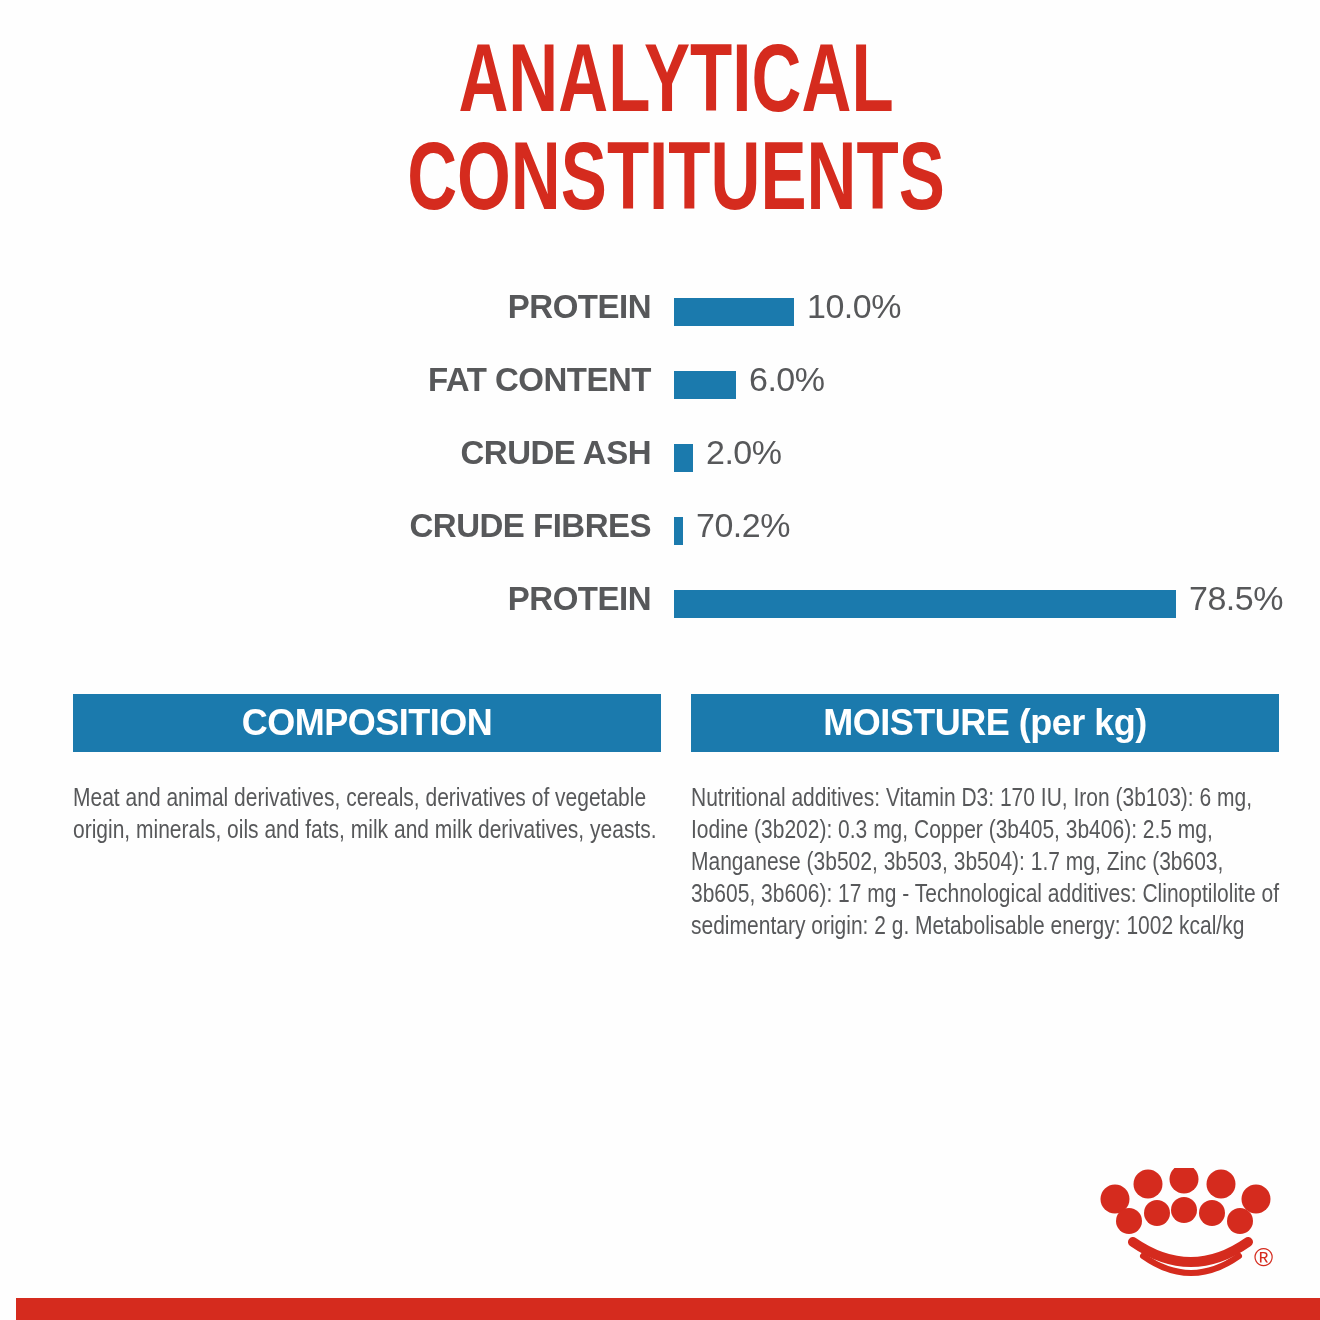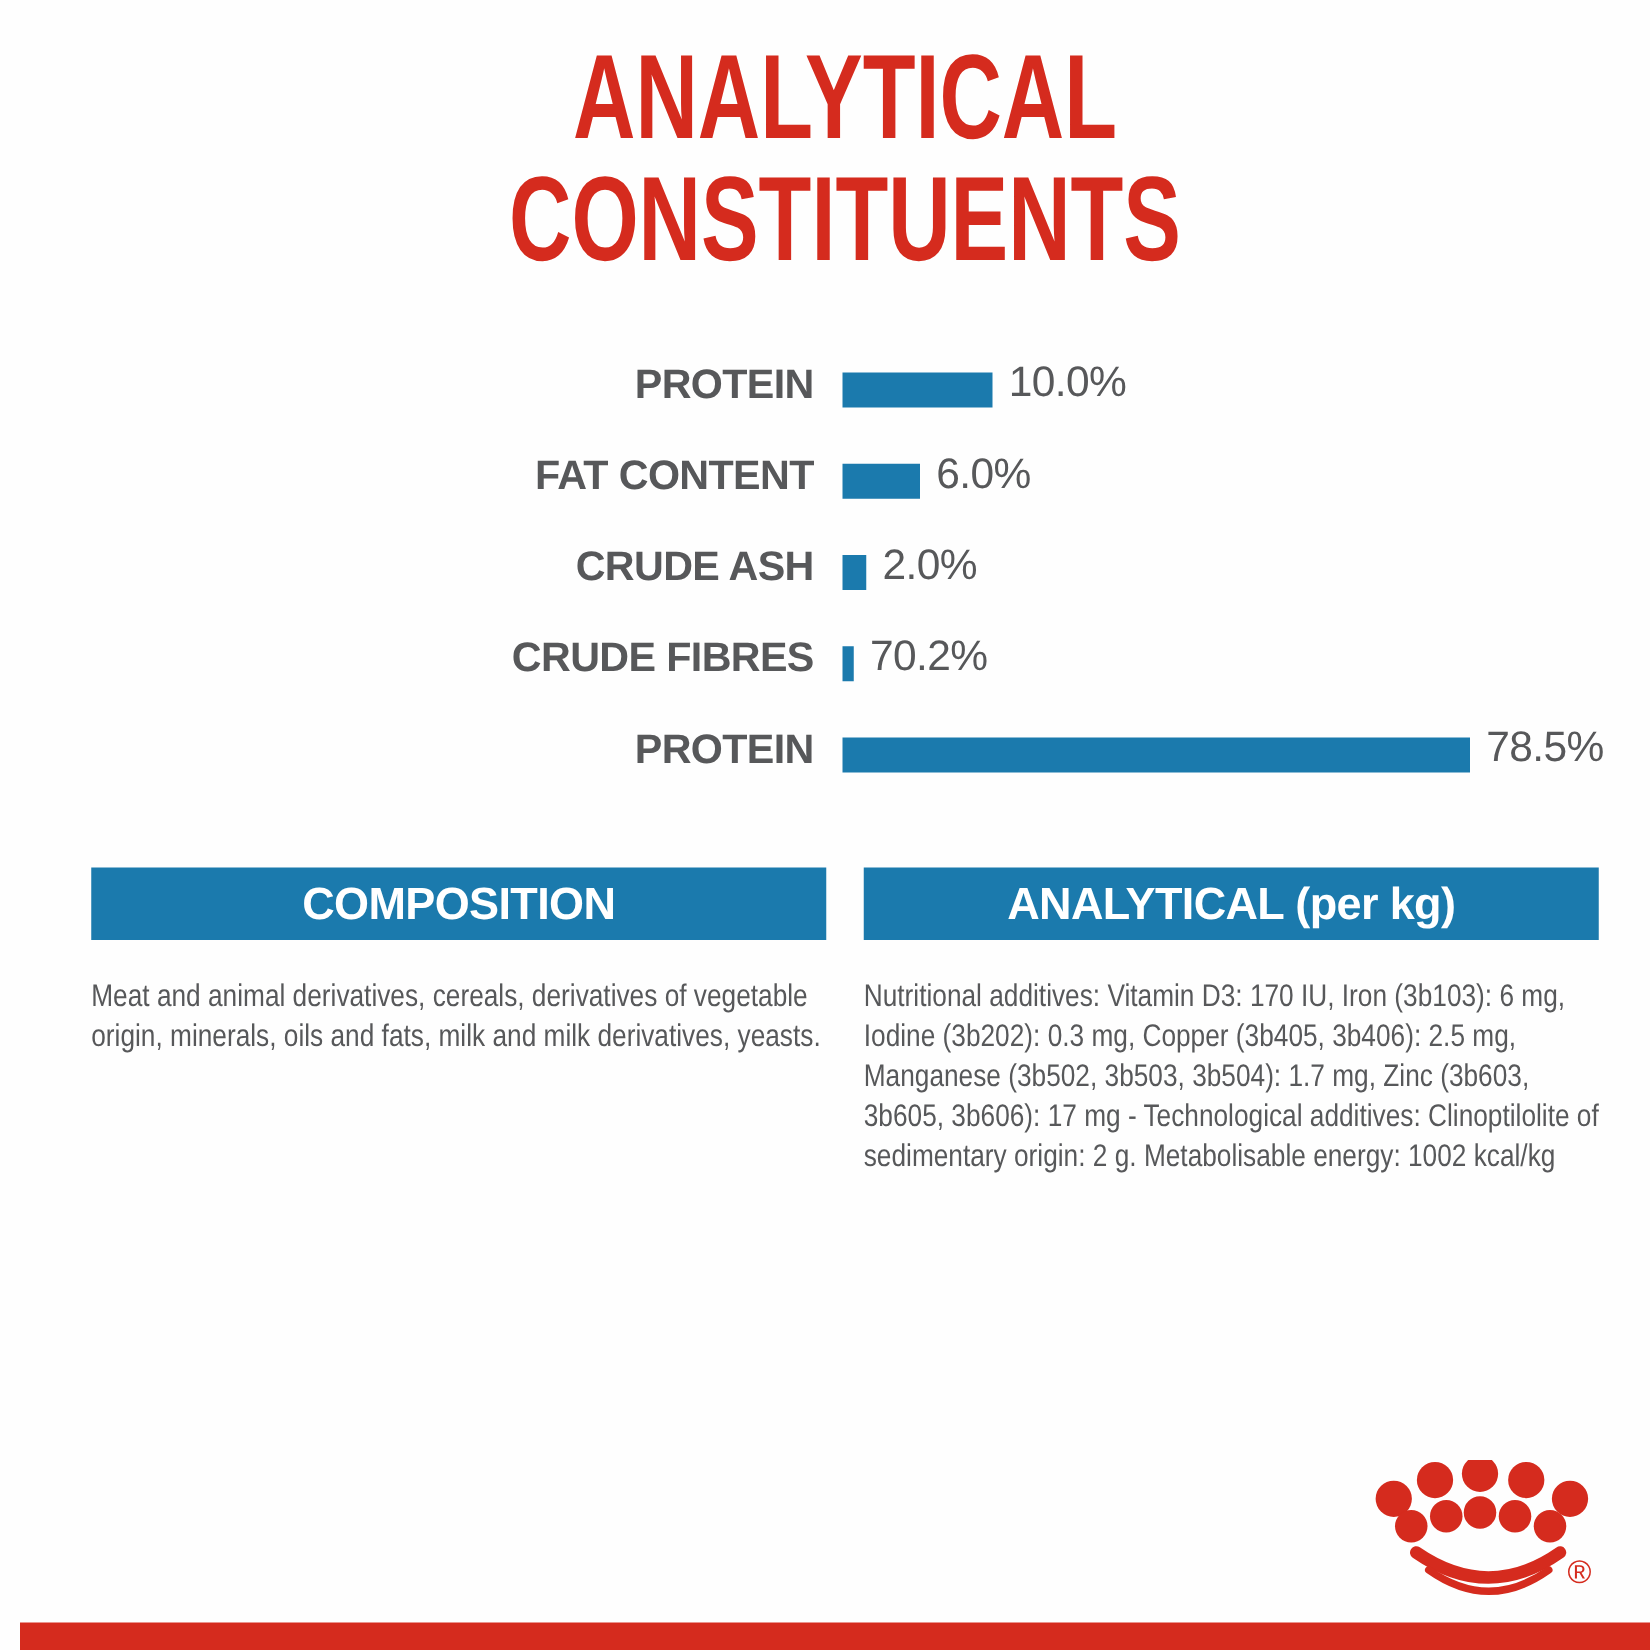--- a/index.html
+++ b/index.html
@@ -138,21 +138,21 @@
       <div class="chart-value">70.2%</div>
     </div>
     <div class="chart-row">
       <div class="chart-label">PROTEIN</div>
       <div class="chart-bar" style="width: 502px; background: rgb(27, 122, 173);"></div>
       <div class="chart-value">78.5%</div>
     </div>
   </div>
 
   <div class="section-header left">COMPOSITION</div>
-  <div class="section-header right">ANALYTICAL (per kg)</div>
+  <div class="section-header right">MOISTURE (per kg)</div>
 
   <div class="section-body left">Meat and animal derivatives, cereals, derivatives of vegetable origin, minerals, oils and fats, milk and milk derivatives, yeasts.</div>
   <div class="section-body right">Nutritional additives: Vitamin D3: 170 IU, Iron (3b103): 6 mg, Iodine (3b202): 0.3 mg, Copper (3b405, 3b406): 2.5 mg, Manganese (3b502, 3b503, 3b504): 1.7 mg, Zinc (3b603, 3b605, 3b606): 17 mg - Technological additives: Clinoptilolite of sedimentary origin: 2 g. Metabolisable energy: 1002 kcal/kg</div>
 
   <svg class="crown-logo" viewBox="0 0 190 132" xmlns="http://www.w3.org/2000/svg">
     <g fill="#d52b1e">
       <circle cx="19" cy="31" r="14.5"></circle>
       <circle cx="52" cy="16" r="14.5"></circle>
       <circle cx="88" cy="11" r="14.5"></circle>
       <circle cx="125" cy="16" r="14.5"></circle>

